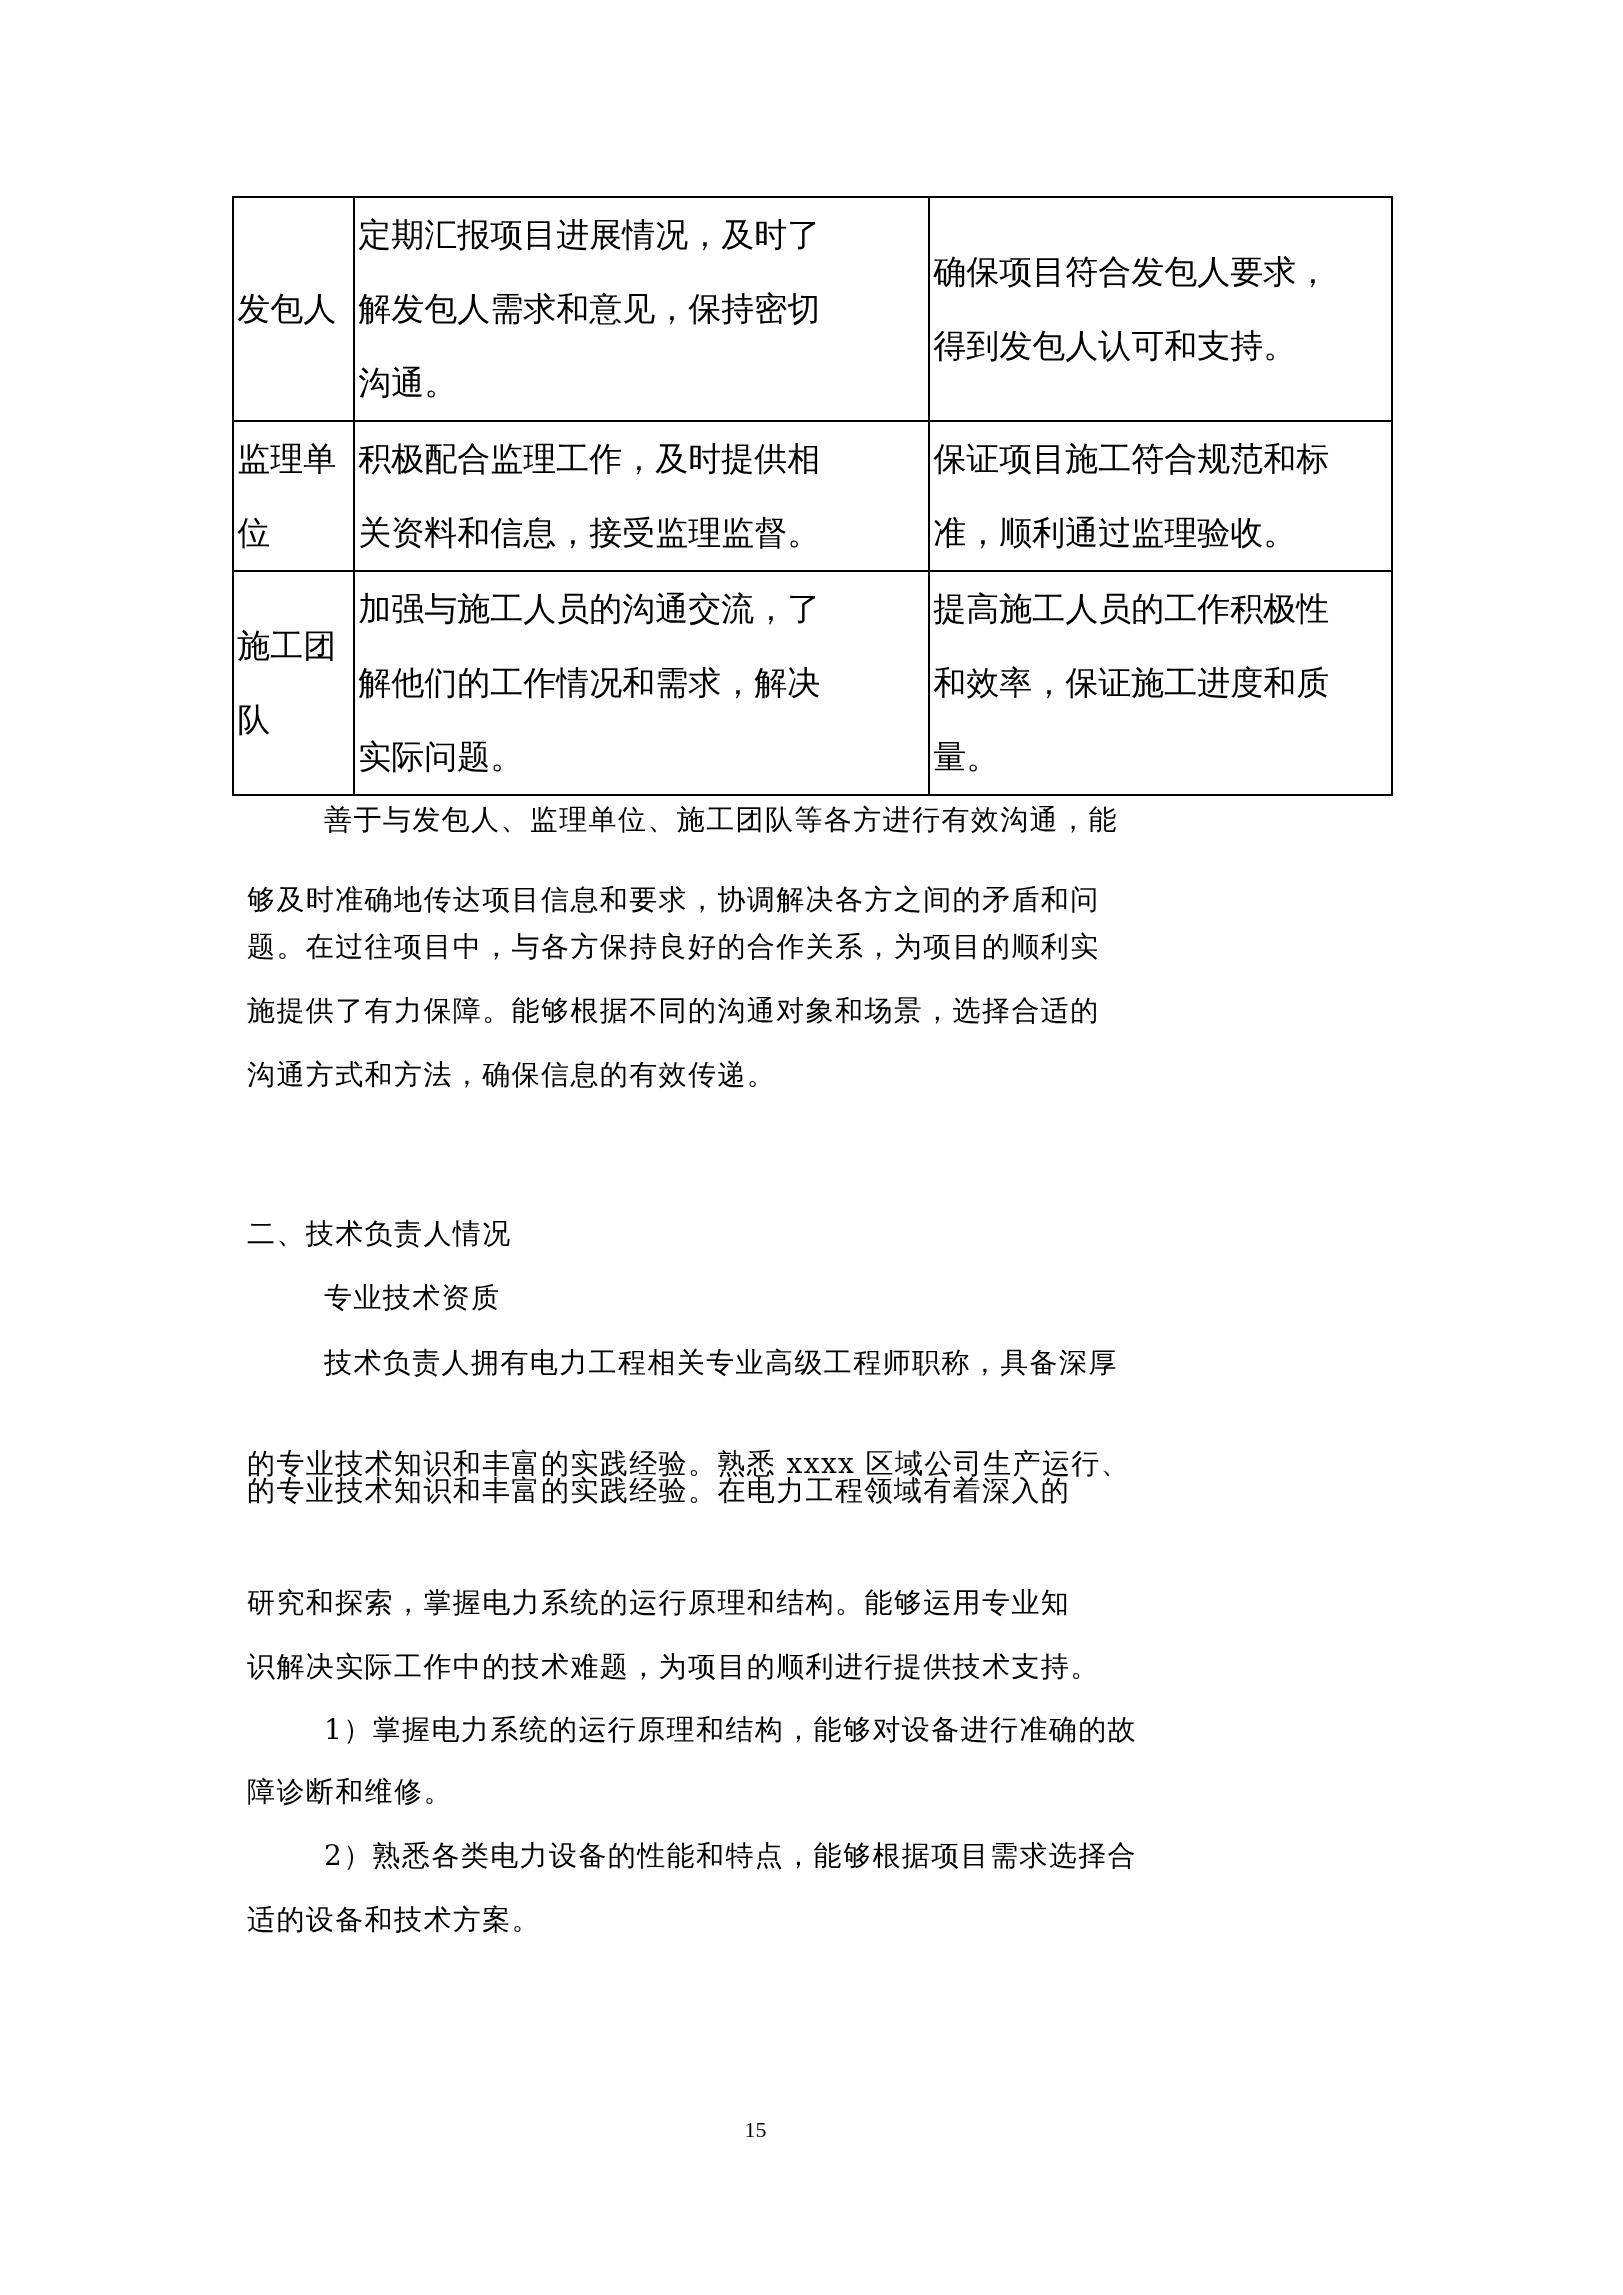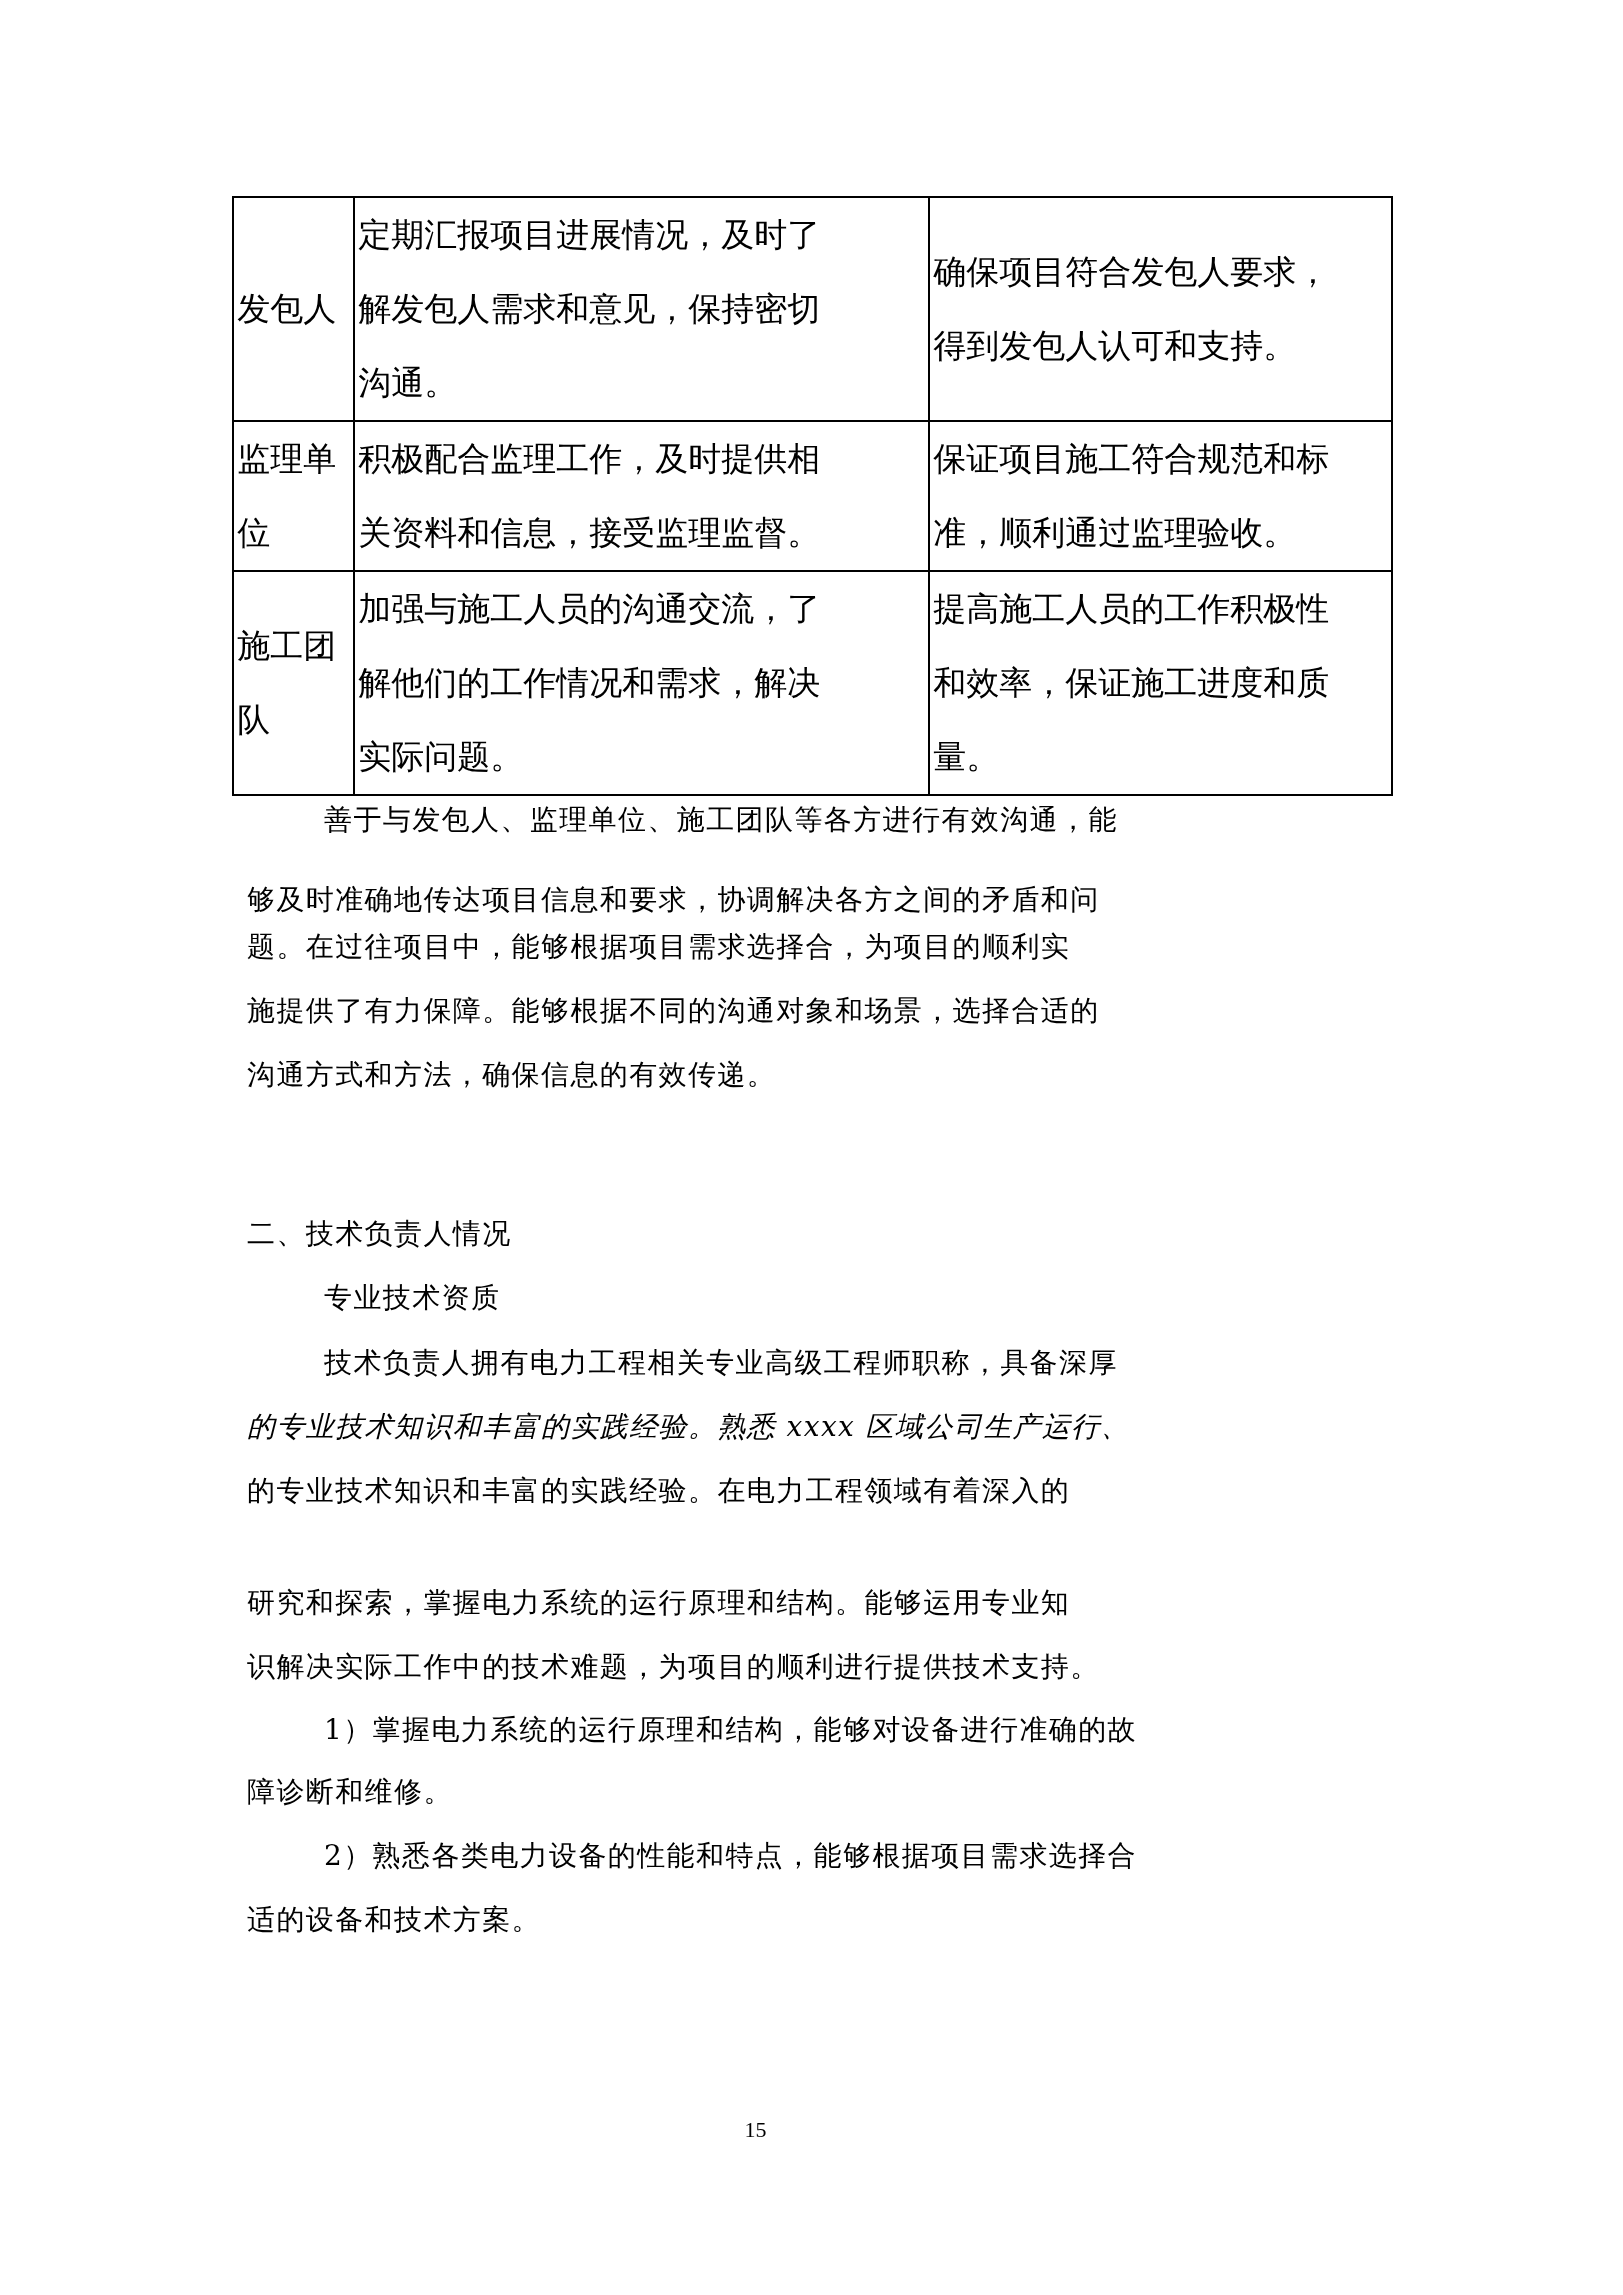--- a/index.html
+++ b/index.html
@@ -98,29 +98,29 @@
           <span class="line">提高施工人员的工作积极性</span>
           <span class="line">和效率，保证施工进度和质</span>
           <span class="line">量。</span>
         </td>
       </tr>
     </tbody>
   </table>
 
   <div class="txt indent" style="top:788px;">善于与发包人、监理单位、施工团队等各方进行有效沟通，能</div>
   <div class="txt" style="top:868px;">够及时准确地传达项目信息和要求，协调解决各方之间的矛盾和问</div>
-  <div class="txt" style="top:915px;">题。在过往项目中，能够根据项目需求选择合，为项目的顺利实</div>
+  <div class="txt" style="top:915px;">题。在过往项目中，与各方保持良好的合作关系，为项目的顺利实</div>
   <div class="txt" style="top:979px;">施提供了有力保障。能够根据不同的沟通对象和场景，选择合适的</div>
   <div class="txt" style="top:1043px;">沟通方式和方法，确保信息的有效传递。</div>
 
   <div class="txt" style="top:1202px;">二、技术负责人情况</div>
   <div class="txt indent" style="top:1266px;">专业技术资质</div>
 
   <div class="txt indent" style="top:1331px;">技术负责人拥有电力工程相关专业高级工程师职称，具备深厚</div>
-  <div class="txt" style="top:1395px;font-style:italic;">的专业技术知识和丰富的实践经验。熟悉 xxxx 区域公司生产运行、</div>
+  <div class="txt" style="top:1432px;">的专业技术知识和丰富的实践经验。熟悉 xxxx 区域公司生产运行、</div>
   <div class="txt" style="top:1459px;">的专业技术知识和丰富的实践经验。在电力工程领域有着深入的</div>
   <div class="txt" style="top:1571px;">研究和探索，掌握电力系统的运行原理和结构。能够运用专业知</div>
   <div class="txt" style="top:1635px;">识解决实际工作中的技术难题，为项目的顺利进行提供技术支持。</div>
 
   <div class="txt indent" style="top:1698px;">1）掌握电力系统的运行原理和结构，能够对设备进行准确的故</div>
   <div class="txt" style="top:1760px;">障诊断和维修。</div>
   <div class="txt indent" style="top:1824px;">2）熟悉各类电力设备的性能和特点，能够根据项目需求选择合</div>
   <div class="txt" style="top:1888px;">适的设备和技术方案。</div>
 
   <div class="pagenum">15</div>

